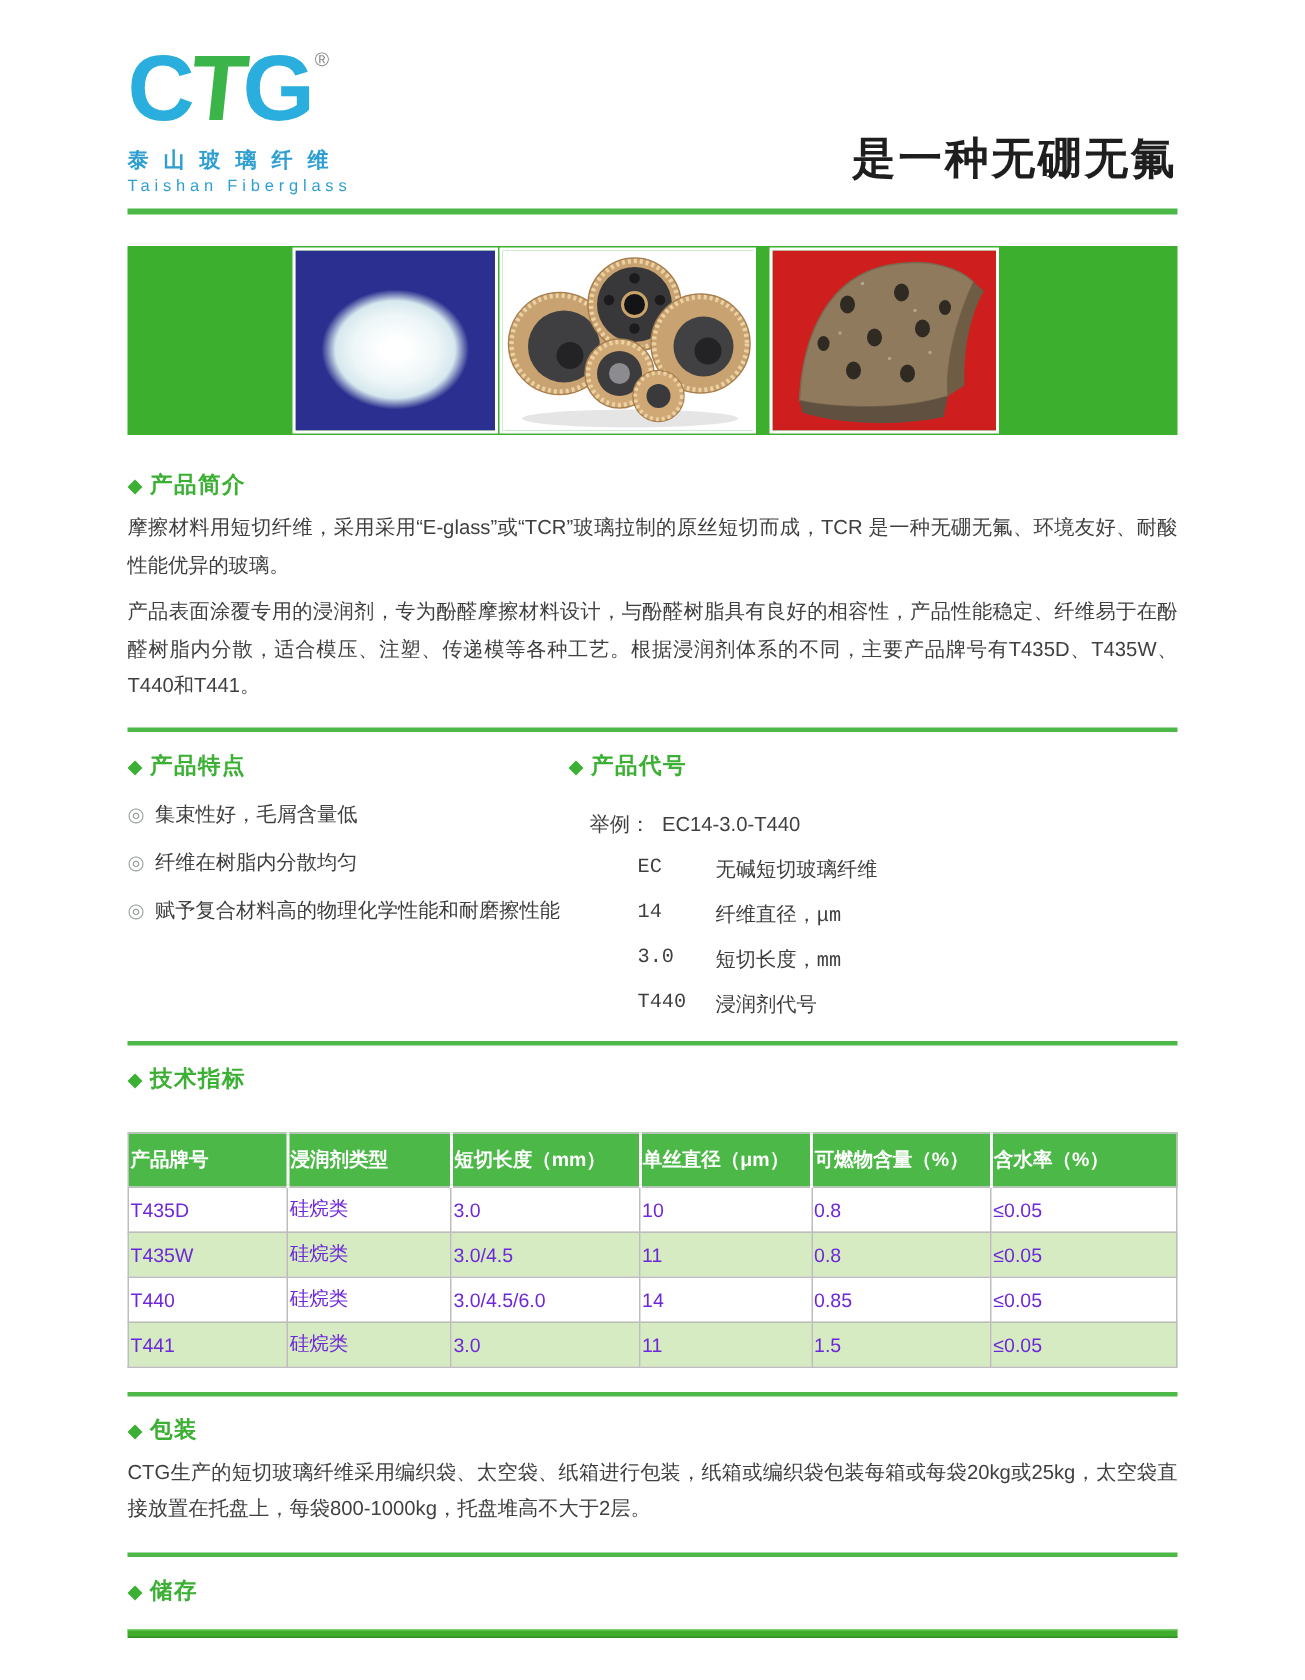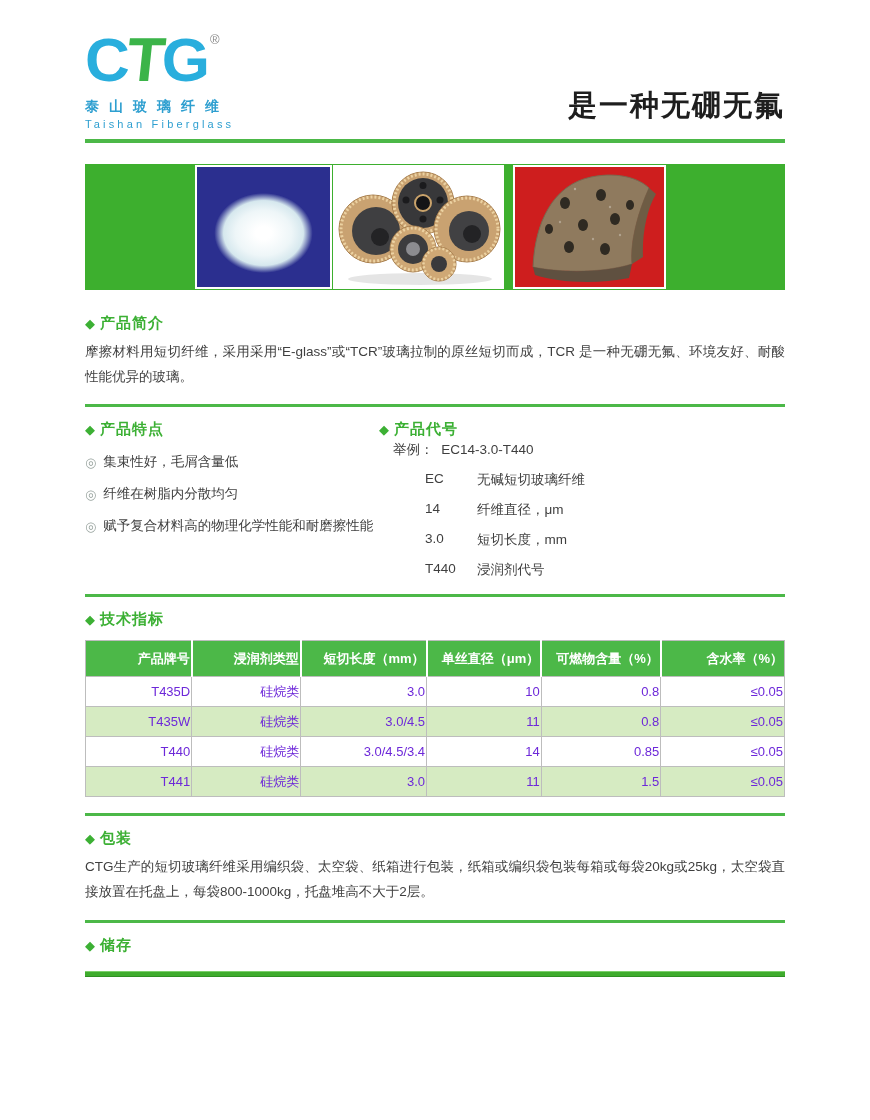--- a/index.html
+++ b/index.html
@@ -42,27 +42,27 @@
   .diamond{margin-right:4px;font-size:13px;line-height:1;}
   .para{font-size:13.5px;line-height:1.82;margin:7px 0 0 0;color:#3f3f3f;text-align:justify;}
   .section-intro{margin-top:24px;}
   .spacer-rule-1{margin-top:15px;}
 
   .two-col{display:flex;margin-top:13px;}
   .col-left{width:42%;}
   .col-right{width:58%;}
   .feature-item{display:flex;align-items:center;font-size:13.5px;margin-top:14px;color:#3f3f3f;}
   .ring{color:#9aa5a0;margin-right:7px;font-size:13px;line-height:1;}
-  .code-example{font-size:13.5px;margin-top:2px;padding-left:14px;color:#3f3f3f;}
+  .code-example{font-size:13.5px;margin-top:21px;padding-left:14px;color:#3f3f3f;}
   .code-example .lbl{margin-right:4px;}
-  .code-row{display:flex;font-size:13.5px;margin-top:12px;padding-left:46px;color:#3f3f3f;}
+  .code-row{display:flex;font-size:13.5px;margin-top:12px;padding-left:46px;color:#3f3f3f;font-family:Liberation Mono, monospace;}
   .code-row .code{width:52px;flex:none;}
 
   .section-specs{margin-top:13px;}
-  .spec-table{width:100%;border-collapse:collapse;text-align:right;margin-top:11px;border:1px solid #bdbdbd;}
+  .spec-table{width:100%;border-collapse:collapse;text-align:left;margin-top:26px;border:1px solid #bdbdbd;}
   .spec-table th{background:#4CB848;color:#ffffff;font-size:13px;font-weight:bold;height:33px;border-right:2px solid #ffffff;border-bottom:1px solid #bdbdbd;}
   .spec-table th:last-child{border-right:1px solid #bdbdbd;}
   .spec-table td{height:27px;font-size:13px;border:1px solid #bdbdbd;color:#6d28d9;}
   .spec-table tr.alt{background:#D6EBC2;padding-left:39px;}
 
   .section-pack{margin-top:13px;}
   .section-store{margin-top:13px;}
   .spacer-rule-2{margin-top:16px;}
 </style>
 </head>
@@ -134,20 +134,21 @@
       </svg>
     </div>
   </div>
 
   <div class="section-intro">
     <div class="sec-head">
       <span class="diamond">◆</span>
       <span>产品简介</span>
     </div>
     <p class="para">摩擦材料用短切纤维，采用采用“E-glass”或“TCR”玻璃拉制的原丝短切而成，TCR 是一种无硼无氟、环境友好、耐酸性能优异的玻璃。</p>
+    <p class="para">产品表面涂覆专用的浸润剂，专为酚醛摩擦材料设计，与酚醛树脂具有良好的相容性，产品性能稳定、纤维易于在酚醛树脂内分散，适合模压、注塑、传递模等各种工艺。根据浸润剂体系的不同，主要产品牌号有T435D、T435W、T440和T441。</p>
   </div>
 
   <div class="rule spacer-rule-1"></div>
 
   <div class="two-col">
     <div class="col-left">
       <div class="sec-head">
         <span class="diamond">◆</span>
         <span>产品特点</span>
       </div>
@@ -231,21 +232,21 @@
           <td>T435W</td>
           <td>硅烷类</td>
           <td>3.0/4.5</td>
           <td>11</td>
           <td>0.8</td>
           <td>≤0.05</td>
         </tr>
         <tr>
           <td>T440</td>
           <td>硅烷类</td>
-          <td>3.0/4.5/3.4</td>
+          <td>3.0/4.5/6.0</td>
           <td>14</td>
           <td>0.85</td>
           <td>≤0.05</td>
         </tr>
         <tr class="alt">
           <td>T441</td>
           <td>硅烷类</td>
           <td>3.0</td>
           <td>11</td>
           <td>1.5</td>

